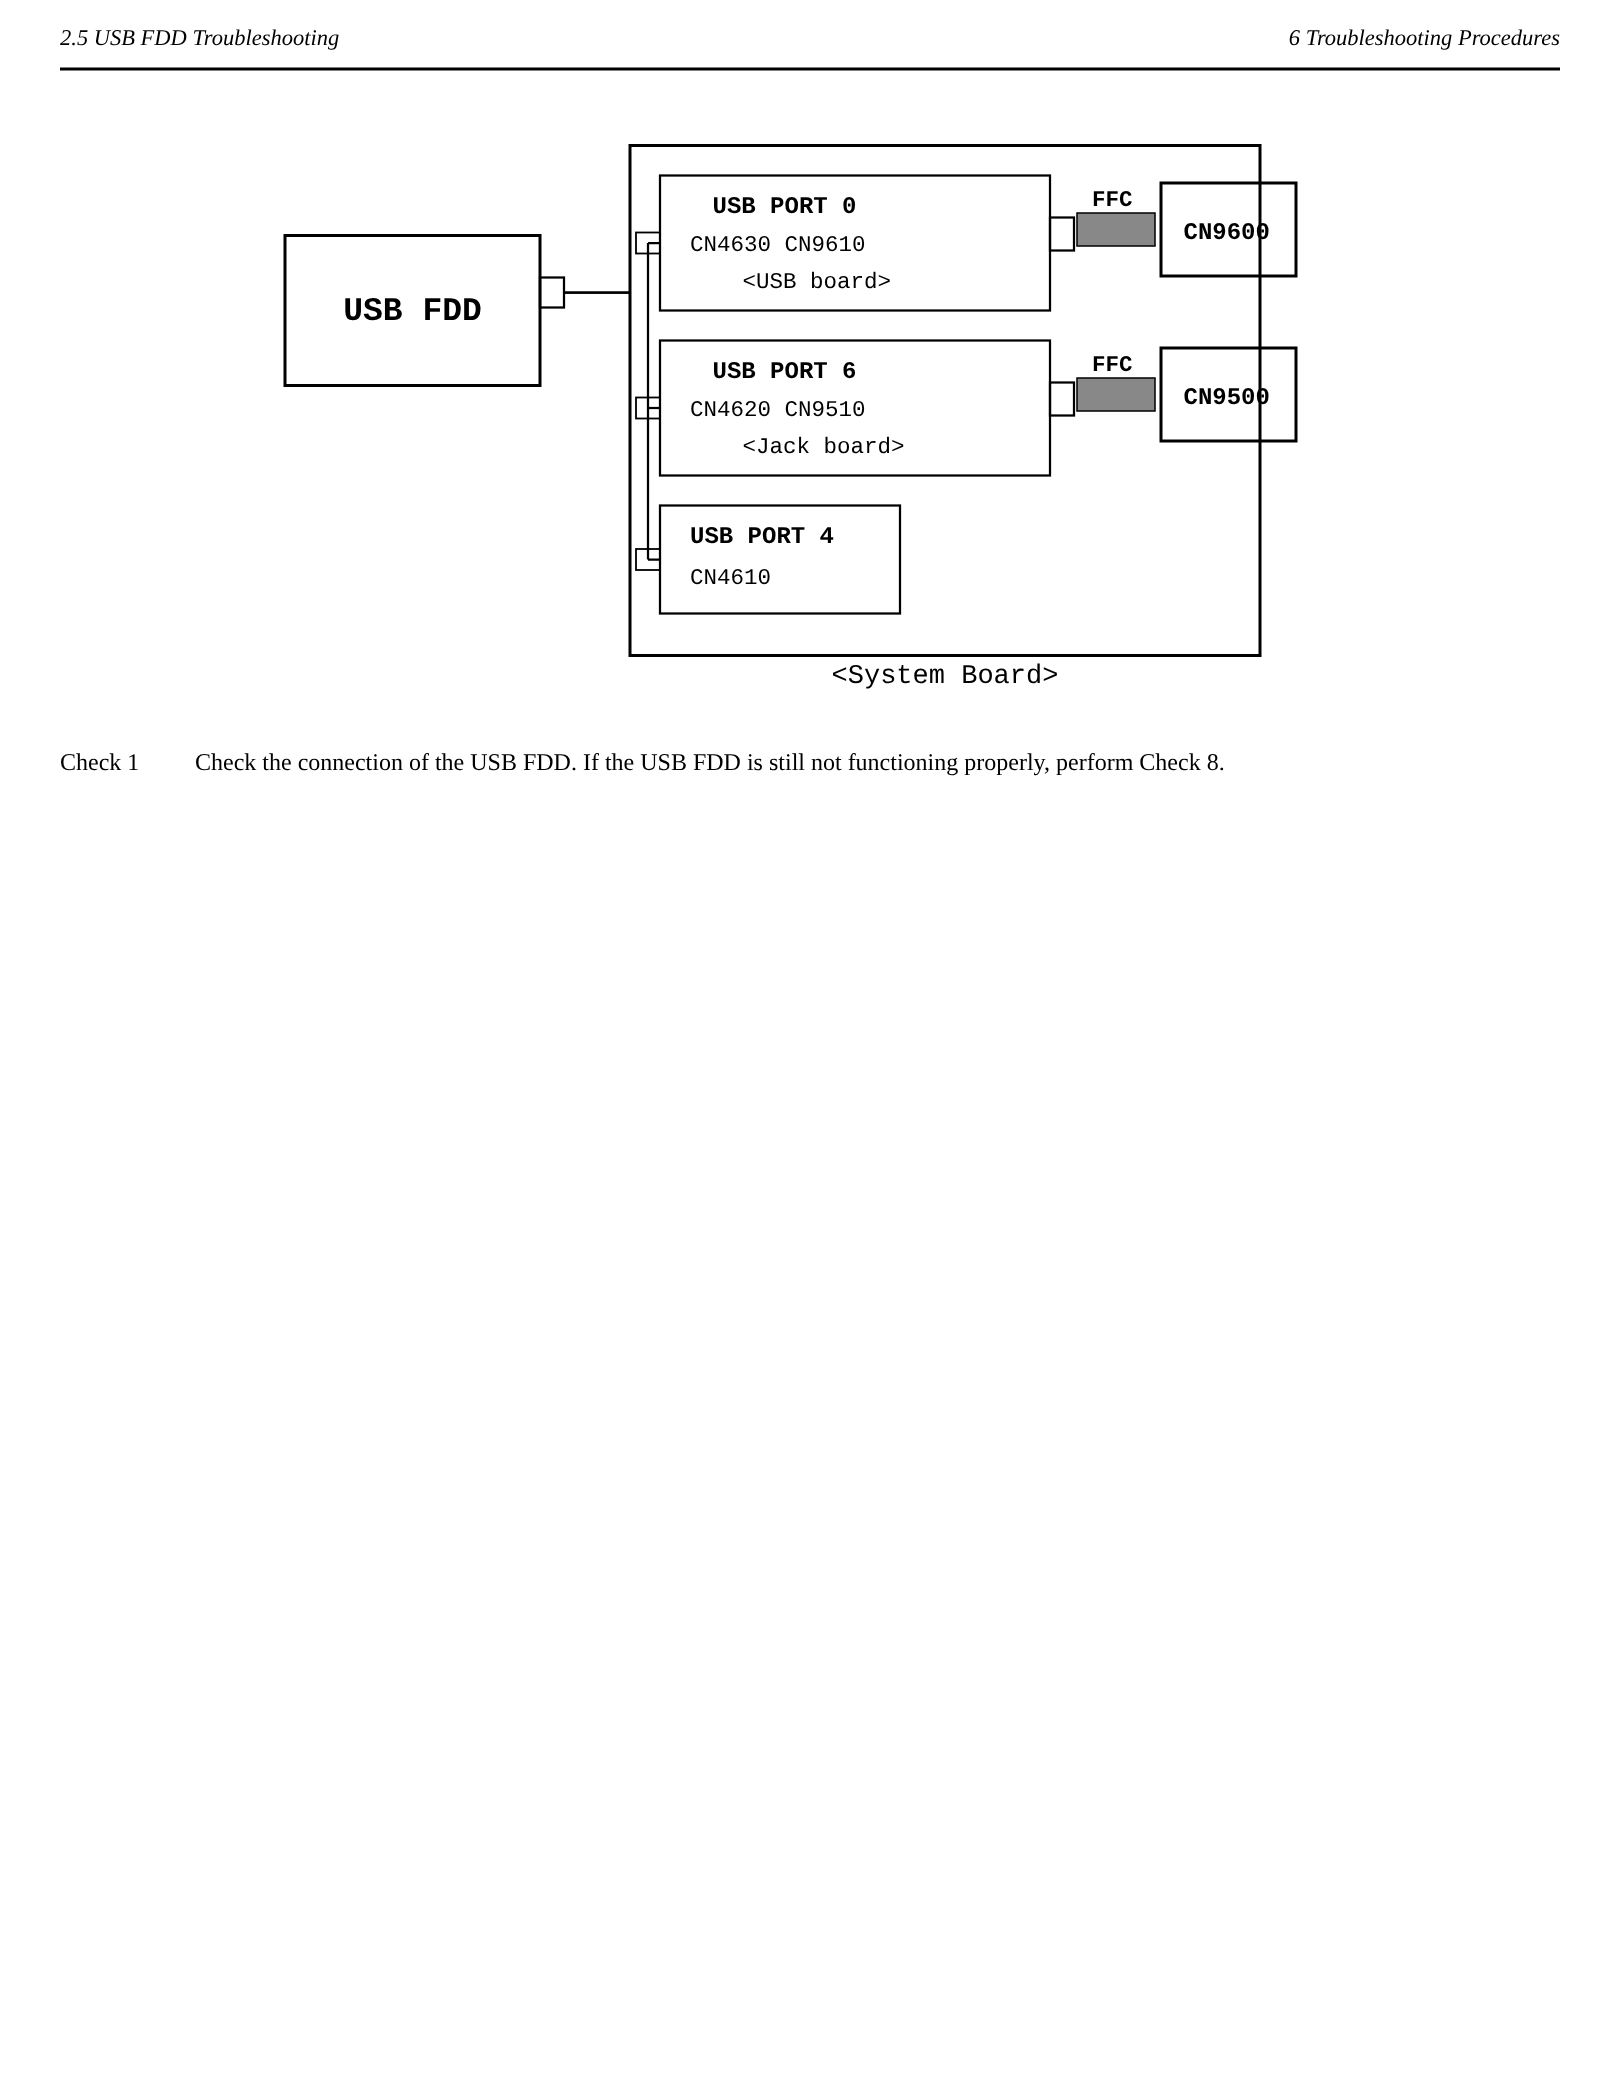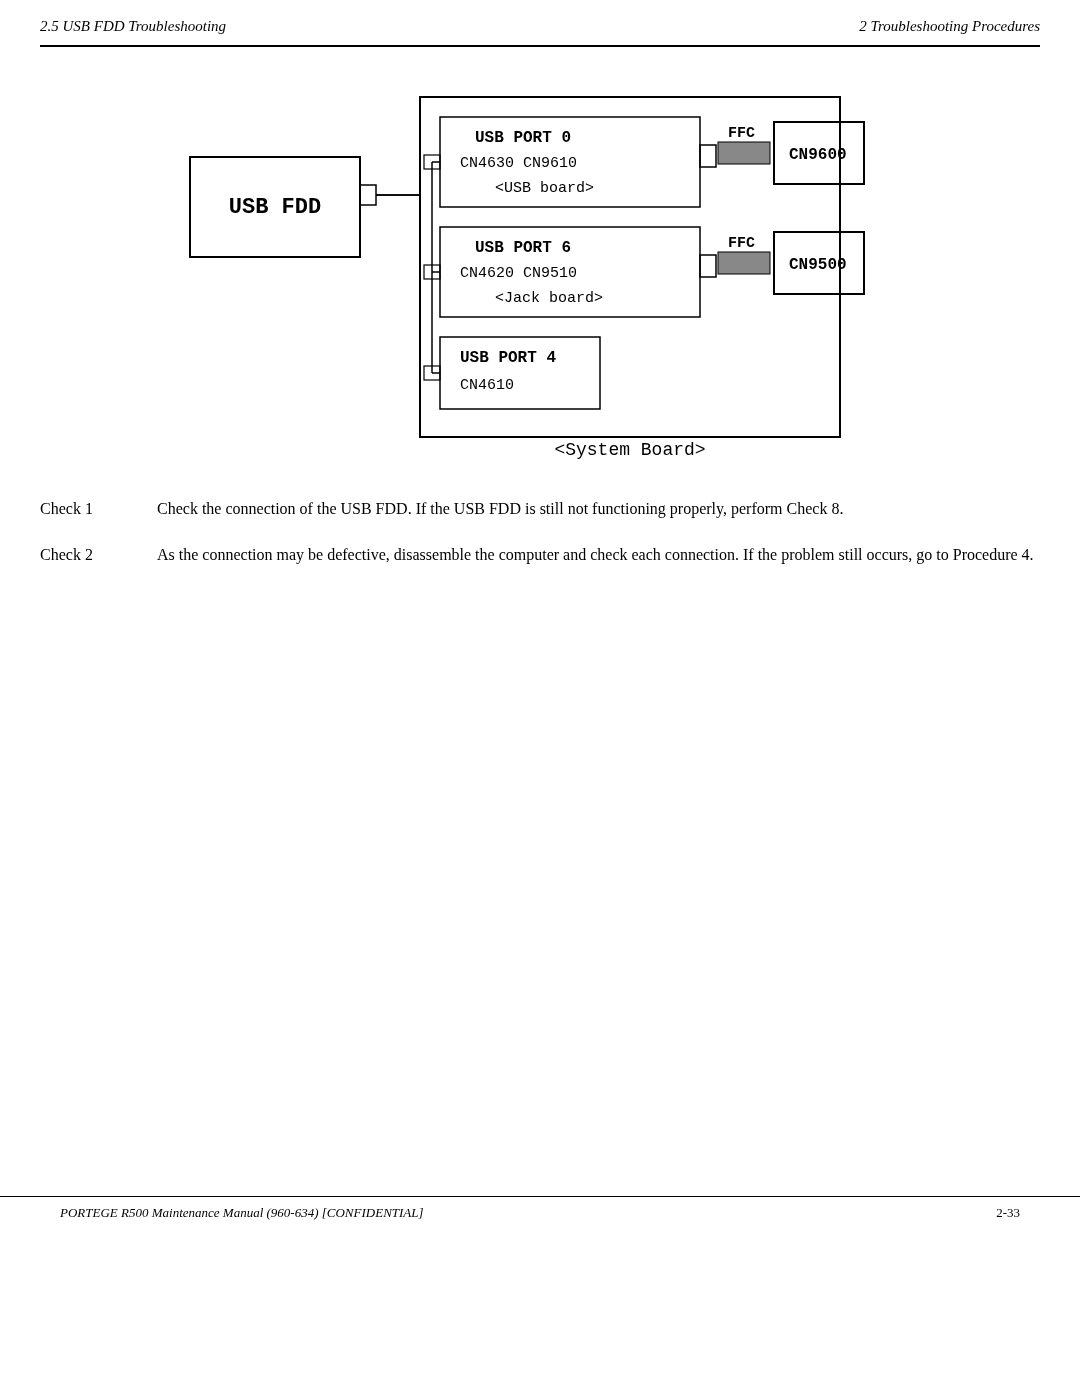--- a/index.html
+++ b/index.html
@@ -66,21 +66,20 @@
       height: 390px;
       display: block;
     }
 
     
     .check-item {
       display: flex;
       margin-bottom: 22px;
       font-size: 16px;
       line-height: 1.5;
-      gap: 27px;
     }
 
     .check-label {
       min-width: 90px;
       font-weight: normal;
     }
 
     .check-text {
       flex: 1;
     }
@@ -107,21 +106,21 @@
       font-size: 13px;
     }
   </style>
 </head>
 <body>
 
 <div class="page-container">
 
   <div class="page-header">
     <span class="header-left">2.5 USB FDD Troubleshooting</span>
-    <span class="header-right">2  Troubleshooting Procedures</span>
+    <span class="header-right">6  Troubleshooting Procedures</span>
   </div>
 
 
 
   <div class="diagram-container">
     <svg class="connector-diagram" viewBox="0 0 720 390" xmlns="http://www.w3.org/2000/svg" font-family="'Courier New', Courier, monospace">
 
       <rect x="10" y="80" width="170" height="100" fill="none" stroke="#000" stroke-width="2"></rect>
       <text x="95" y="136" text-anchor="middle" font-size="22" font-weight="bold" font-family="'Courier New', Courier, monospace">USB FDD</text>
 
@@ -179,25 +178,17 @@
     </svg>
   </div>
 
   <div class="checks-container">
 
     <div class="check-item">
       <span class="check-label">Check 1</span>
       <span class="check-text">Check the connection of the USB FDD. If the USB FDD is still not functioning properly, perform Check 8.</span>
     </div>
 
-    <div class="check-item">
-      <span class="check-label">Check 2</span>
-      <span class="check-text">As the connection may be defective, disassemble the computer and check each connection. If the problem still occurs, go to Procedure 4.</span>
-    </div>
 
   </div>
 
-  <div class="page-footer">
-    <span class="footer-left">PORTEGE R500 Maintenance Manual (960-634) [CONFIDENTIAL]</span>
-    <span class="footer-right">2-33</span>
-  </div>
 
 </div>
 
 </body></html>

